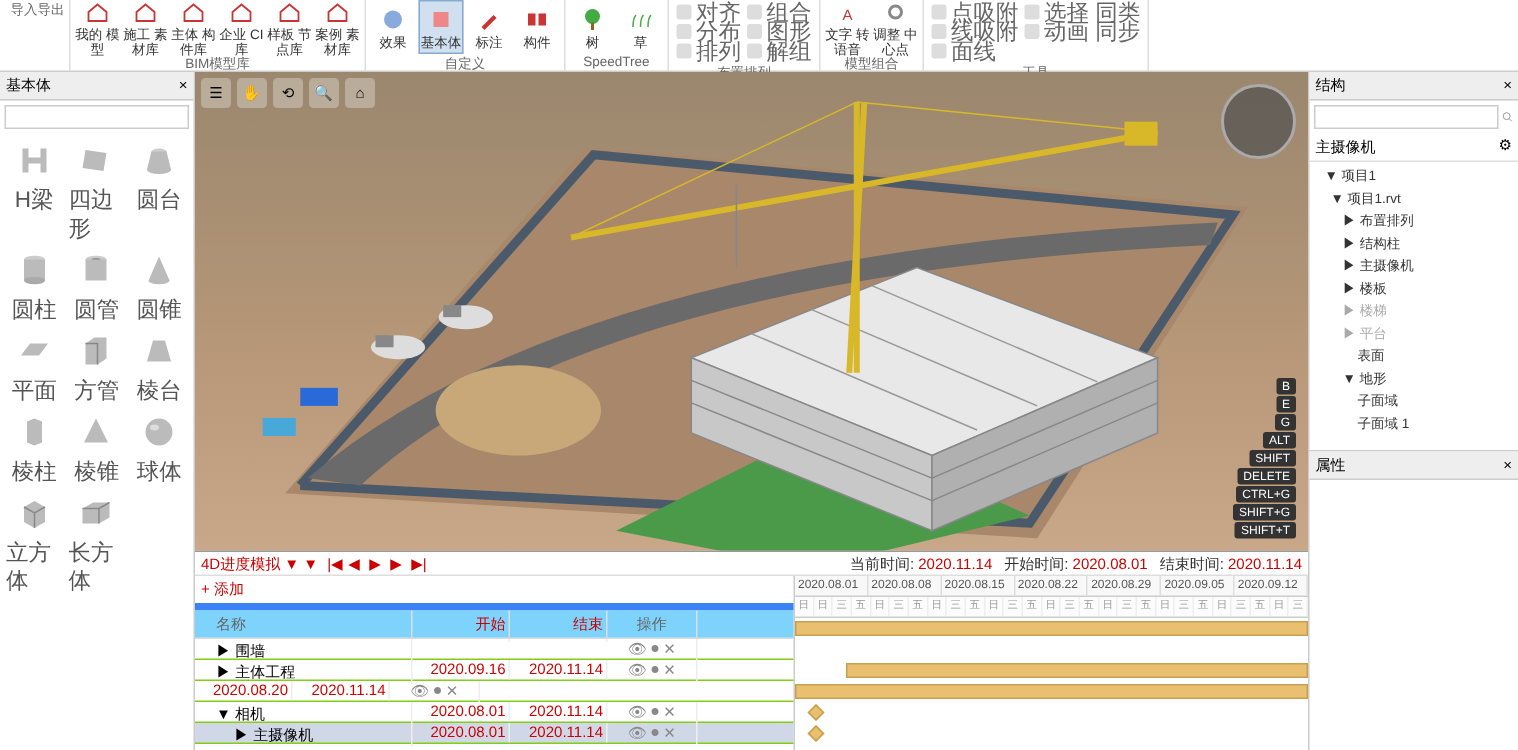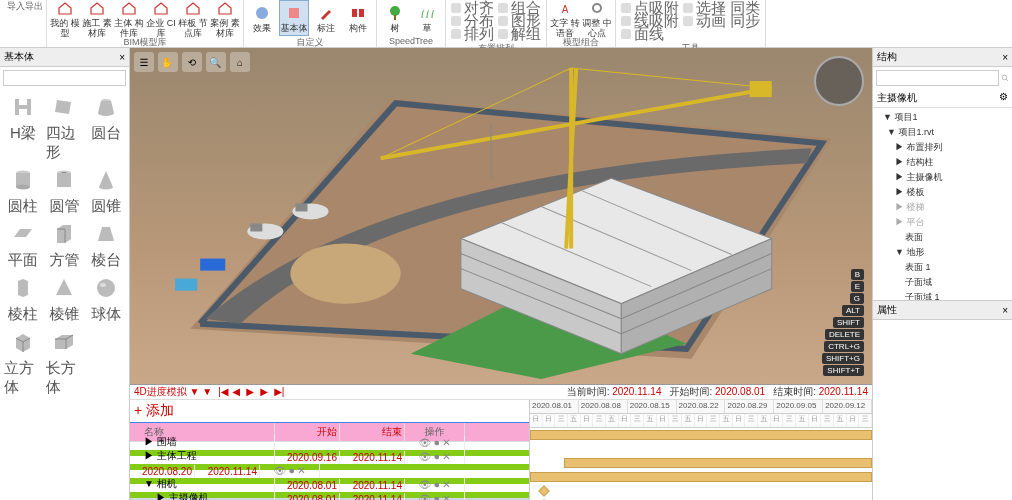--- a/index.html
+++ b/index.html
@@ -26,34 +26,34 @@
 .shape .sic{width:28px;height:28px;display:flex;align-items:center;justify-content:center}
 .shape .slb{font-size:15px;color:#555;margin-top:3px}
 .center{flex:1;display:flex;flex-direction:column;background:#aaa}
 .view3d{flex:1;position:relative;background:linear-gradient(#9a876e 0%,#b89878 60%,#c8a888 100%);overflow:hidden}
 .viewtools{position:absolute;top:4px;left:4px;display:flex;gap:4px;z-index:10}
 .vtbtn{width:20px;height:20px;background:rgba(255,255,255,.3);border-radius:3px;display:flex;align-items:center;justify-content:center;cursor:pointer}
 .compass{position:absolute;top:8px;right:8px;width:50px;height:50px;border-radius:50%;background:rgba(80,80,80,.7);border:2px solid #aaa}
 .keyhints{position:absolute;bottom:8px;right:8px;display:flex;flex-direction:column;gap:1px;align-items:flex-end}
 .kh{background:#333;color:#fff;font-size:8px;padding:1px 4px;border-radius:2px}
 .site{position:absolute;inset:0}
-.timeline{height:116px;background:#fff;border-top:1px solid #999;display:flex;flex-direction:column}
+.timeline{height:133px;background:#fff;border-top:1px solid #999;display:flex;flex-direction:column}
 .tlhead{height:16px;display:flex;align-items:center;padding:0 4px;gap:6px;border-bottom:1px solid #ddd}
 .tlhead .ttl{color:#c00;font-size:10px}
 .tlhead .pbtns{display:flex;gap:2px}
 .tlhead .pbtn{width:12px;height:12px;cursor:pointer;color:#c00}
 .tlhead .times{margin-left:auto;display:flex;gap:8px;font-size:9px}
 .tlhead .times .lbl{color:#333}
 .tlhead .times .val{color:#c00}
 .tlbody{flex:1;display:flex}
 .tlleft{width:400px;border-right:1px solid #ccc;display:flex;flex-direction:column}
-.tladd{color:#c00;font-size:14px;padding:2px 4px;border-bottom:1px solid #3b82f6}
-.tlcols{display:flex;background:#f9a8d4;border-bottom:1px solid #ddd;font-size:9px;color:#666}
+.tladd{color:#c00;font-size:10px;padding:2px 4px;border-bottom:5px solid #3b82f6}
+.tlcols{display:flex;background:#7dd3fc;border-bottom:1px solid #ddd;font-size:9px;color:#666}
 .tlcols>div{padding:2px;border-right:1px solid #ddd}
-.tlrow{display:flex;border-bottom:6px solid #84cc16;font-size:9px;height:14px;align-items:flex-end}
+.tlrow{display:flex;border-bottom:1px solid #84cc16;font-size:9px;height:14px;align-items:flex-start}
 .tlrow>div{padding:1px 2px;border-right:1px solid #eee;overflow:hidden;white-space:nowrap}
 .tlrow.sel{background:#d0d8e8}
 .c-name{width:145px;padding-left:14px!important}
 .c-st{width:65px;text-align:right;color:#c00}
 .c-en{width:65px;text-align:right;color:#c00}
 .c-op{width:60px;display:flex;gap:3px;justify-content:center}
 .c-op span{cursor:pointer;color:#888}
 .tlright{flex:1;overflow:hidden;display:flex;flex-direction:column}
 .tldateruler{height:14px;display:flex;border-bottom:1px solid #ccc;background:#f8f8f8}
 .tldateruler>div{flex:1;font-size:8px;color:#555;border-right:1px solid #ddd;padding:1px 2px;white-space:nowrap;min-width:0;overflow:hidden}
@@ -608,21 +608,20 @@
         <div class="tnode l0 ">▼ 项目1</div>
         <div class="tnode l1 ">▼ 项目1.rvt</div>
         <div class="tnode l2 ">▶ 布置排列</div>
         <div class="tnode l2 ">▶ 结构柱</div>
         <div class="tnode l2 ">▶ 主摄像机</div>
         <div class="tnode l2 ">▶ 楼板</div>
         <div class="tnode l2 dim">▶ 楼梯</div>
         <div class="tnode l2 dim">▶ 平台</div>
         <div class="tnode l3 ">表面</div>
         <div class="tnode l2 ">▼ 地形</div>
-        <div class="tnode l3 ">表面 1</div>
         <div class="tnode l3 ">子面域</div>
         <div class="tnode l3 ">子面域 1</div>
       </div>
     <div class="props">
         <div class="phead">
           <span>属性</span>
           <span>×</span>
         </div>
       </div>
   </div>

